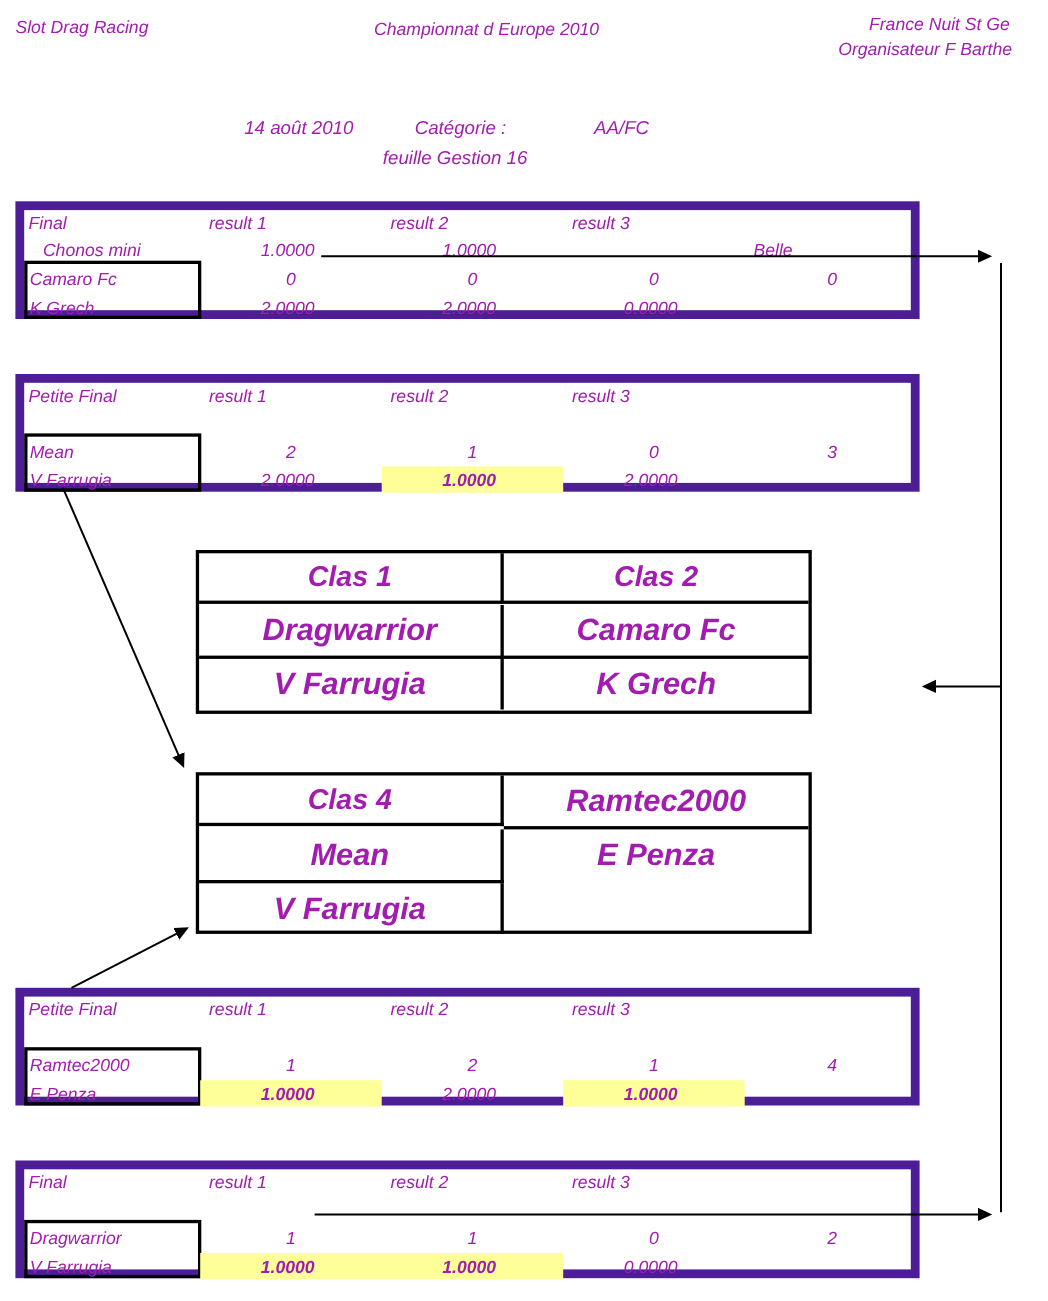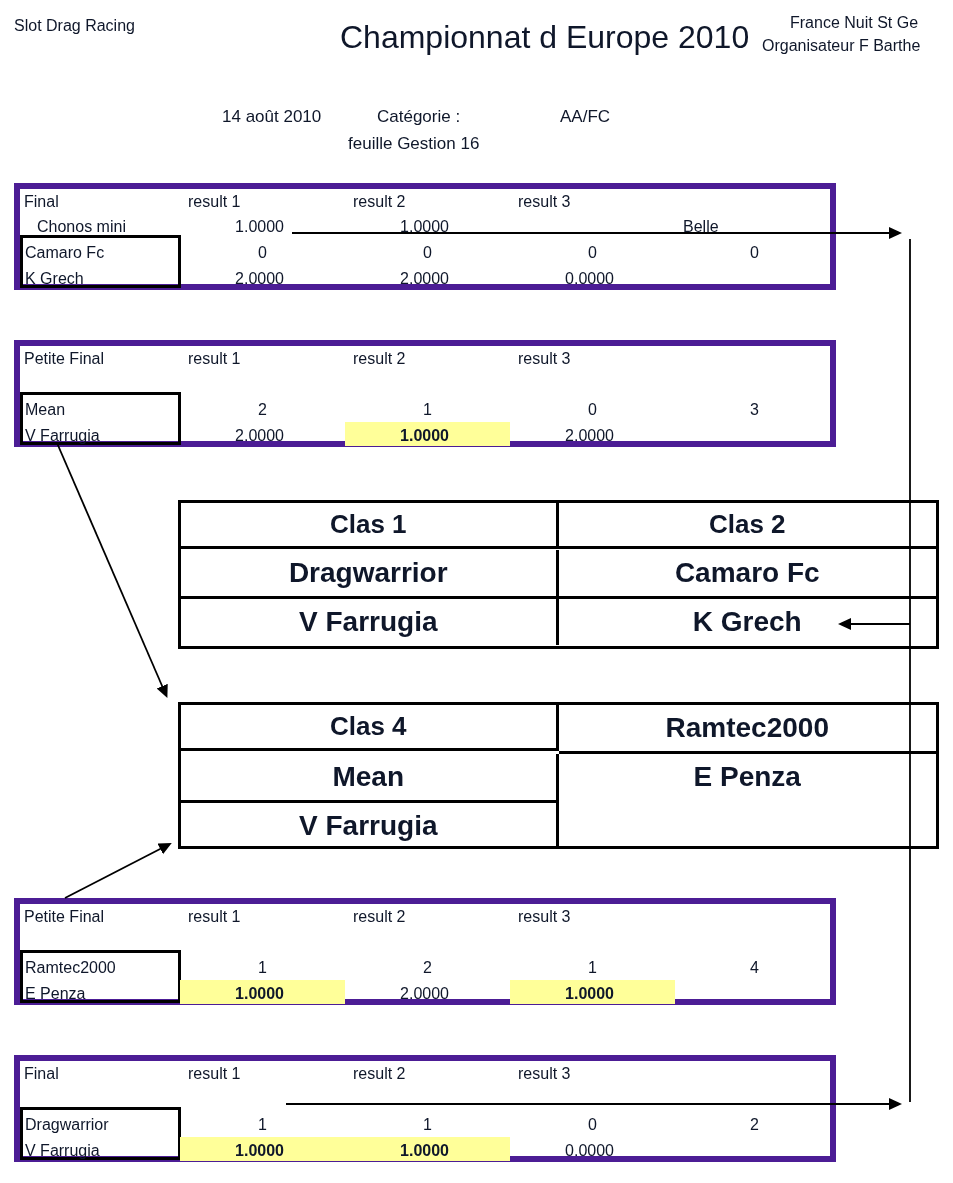--- a/index.html
+++ b/index.html
@@ -1,41 +1,41 @@
 <!DOCTYPE html>
 <html><head>
 <meta charset="utf-8">
 <style>
   html,body{margin:0;padding:0;background:#fff;}
   #page{position:relative;width:953px;height:1183px;background:#ffffff;overflow:hidden;
-        font-family:"Liberation Sans", sans-serif;color:#0f172a;}
+        font-family:"Liberation Sans", sans-serif;color:#a21caf;font-style:italic;}
   .abs{position:absolute;white-space:nowrap;}
 
   
   .h-small{font-size:16px;}
-  .h-title{font-size:32px;}
+  .h-title{font-size:16px;}
   .h-sub{font-size:28px;}
   .h-mid{font-size:17px;}
 
   
-  .wtable{position:absolute;left:14px;width:822px;height:107px;border:6px solid #4c1d95;
+  .wtable{position:absolute;left:14px;width:822px;height:107px;border:8px solid #4c1d95;
           box-sizing:border-box;background:#fff;}
   .wtable .t{position:absolute;font-size:16px;line-height:21px;white-space:nowrap;}
   .wtable .dec{width:165px;text-align:center;padding-right:6px;box-sizing:border-box;}
   .wtable .int{width:165px;text-align:center;}
   .wtable .int.c4{width:159px;}
   .c1{left:160px;} .c2{left:325px;} .c3{left:490px;} .c4{left:655px;}
   .r0{top:2px;} .r1{top:27px;} .r2{top:53px;} .r3{top:79px;}
   .namebox{position:absolute;left:0;top:46px;width:161px;height:53px;
            border:3px solid #000;box-sizing:border-box;}
   .hl{position:absolute;top:76px;height:24px;background:#FFFF99;}
   .b{font-weight:bold;}
 
   
-  .ctable{position:absolute;left:178px;width:761px;border:3px solid #000;box-sizing:border-box;
+  .ctable{position:absolute;left:178px;width:560px;border:3px solid #000;box-sizing:border-box;
           background:#fff;display:grid;grid-template-columns:1fr 1fr;}
   .ctable .cell{display:flex;align-items:center;justify-content:center;
                 border-right:3px solid #000;border-bottom:3px solid #000;
                 font-weight:bold;white-space:nowrap;}
   .ctable .cell:nth-child(2n){border-right:none;}
   .ctable .cell.last{border-bottom:none;}
   .ctable .chead{font-size:26px;height:43px;}
   .ctable .cname{font-size:28px;height:46px;}
 
   svg.overlay{position:absolute;left:0;top:0;pointer-events:none;}
@@ -44,21 +44,21 @@
 <body>
 
 <div id="page">
 
   <span class="abs h-small" style="left:14px;top:17px">Slot Drag Racing</span>
   <span class="abs h-title" style="left:340px;top:19px">Championnat d Europe 2010</span>
   <span class="abs h-small" style="left:790px;top:14px">France Nuit St Ge</span>
   <span class="abs h-small" style="left:762px;top:37px">Organisateur F Barthe</span>
   <span class="abs h-mid" style="left:222px;top:107px">14 août 2010</span>
   <span class="abs h-mid" style="left:377px;top:107px">Catégorie :</span>
-  <span class="abs h-mid" style="left:560px;top:107px">AA/FC</span>
+  <span class="abs h-mid" style="left:540px;top:107px">AA/FC</span>
   <span class="abs h-mid" style="left:348px;top:134px">feuille Gestion 16</span>
 
   <div class="wtable" style="top:183px">
     <span class="t r0" style="left:4px">Final</span>
     <span class="t r0" style="left:168px">result 1</span>
     <span class="t r0" style="left:333px">result 2</span>
     <span class="t r0" style="left:498px">result 3</span>
     <span class="t r1" style="left:17px">Chonos mini</span>
     <span class="t dec c1 r1">1.0000</span>
     <span class="t dec c2 r1">1.0000</span>

